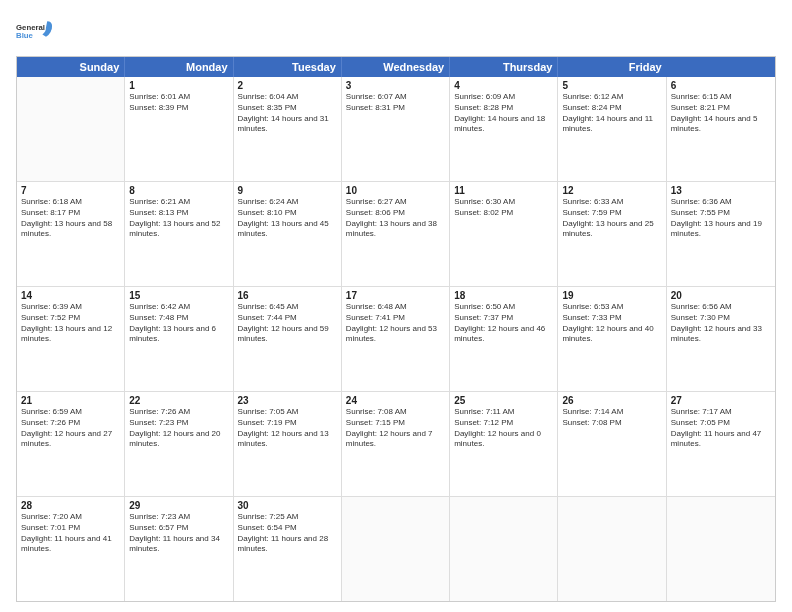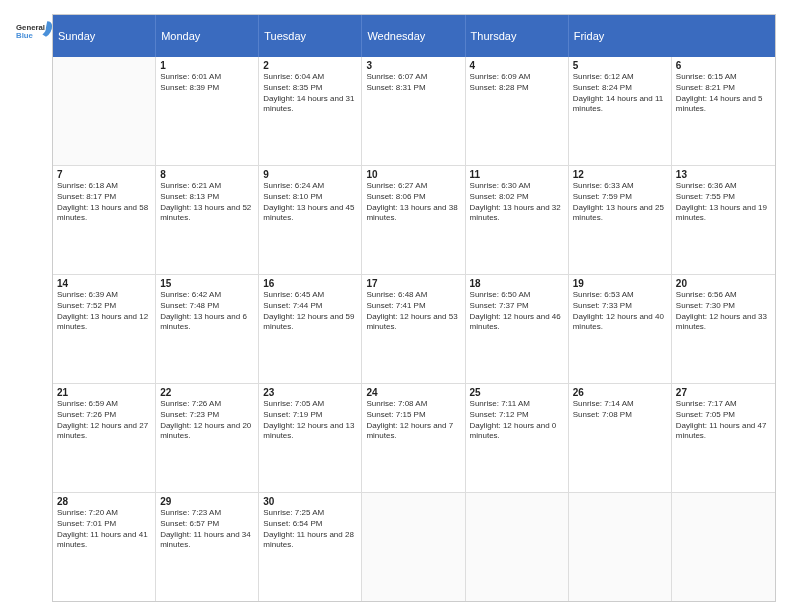--- a/index.html
+++ b/index.html
@@ -8,21 +8,21 @@
       background: #fff;
       width: 792px;
       height: 612px;
       overflow: hidden;
     }
     .page {
       width: 792px;
       height: 612px;
       padding: 14px 16px 10px 16px;
       display: flex;
-      flex-direction: row;
+      flex-direction: column;
     }
     .header {
       display: flex;
       justify-content: space-between;
       align-items: flex-start;
       margin-bottom: 6px;
     }
     .logo {
       display: flex;
       align-items: center;
@@ -48,23 +48,23 @@
       border: 1px solid #ccc;
     }
     .cal-header {
       display: grid;
       grid-template-columns: repeat(7, 1fr);
       background: #3a6bbf;
     }
     .cal-header-cell {
       color: #fff;
       font-size: 11px;
-      font-weight: normal;
-      padding: 15px 5px;
-      text-align: left;
+      font-weight: bold;
+      padding: 4px 5px;
+      text-align: right;
       border-right: 1px solid #5580cc;
     }
     .cal-header-cell:last-child { border-right: none; }
     .cal-body {
       flex: 1;
       display: flex;
       flex-direction: column;
     }
     .cal-row {
       display: grid;
@@ -139,20 +139,21 @@
         </div>
           <div class="cal-cell">
           <div class="day-number">3</div>
           <div class="cell-text">Sunrise: 6:07 AM</div>
           <div class="cell-text">Sunset: 8:31 PM</div>
         </div>
           <div class="cal-cell">
           <div class="day-number">4</div>
           <div class="cell-text">Sunrise: 6:09 AM</div>
           <div class="cell-text">Sunset: 8:28 PM</div>
+          <div class="cell-text">Daylight: 14 hours and 18 minutes.</div>
         </div>
           <div class="cal-cell">
           <div class="day-number">5</div>
           <div class="cell-text">Sunrise: 6:12 AM</div>
           <div class="cell-text">Sunset: 8:24 PM</div>
           <div class="cell-text">Daylight: 14 hours and 11 minutes.</div>
         </div>
           <div class="cal-cell">
           <div class="day-number">6</div>
           <div class="cell-text">Sunrise: 6:15 AM</div>
@@ -182,21 +183,20 @@
           <div class="cal-cell">
           <div class="day-number">10</div>
           <div class="cell-text">Sunrise: 6:27 AM</div>
           <div class="cell-text">Sunset: 8:06 PM</div>
           <div class="cell-text">Daylight: 13 hours and 38 minutes.</div>
         </div>
           <div class="cal-cell">
           <div class="day-number">11</div>
           <div class="cell-text">Sunrise: 6:30 AM</div>
           <div class="cell-text">Sunset: 8:02 PM</div>
-          <div class="cell-text">Daylight: 13 hours and 32 minutes.</div>
         </div>
           <div class="cal-cell">
           <div class="day-number">12</div>
           <div class="cell-text">Sunrise: 6:33 AM</div>
           <div class="cell-text">Sunset: 7:59 PM</div>
           <div class="cell-text">Daylight: 13 hours and 25 minutes.</div>
         </div>
           <div class="cal-cell">
           <div class="day-number">13</div>
           <div class="cell-text">Sunrise: 6:36 AM</div>

